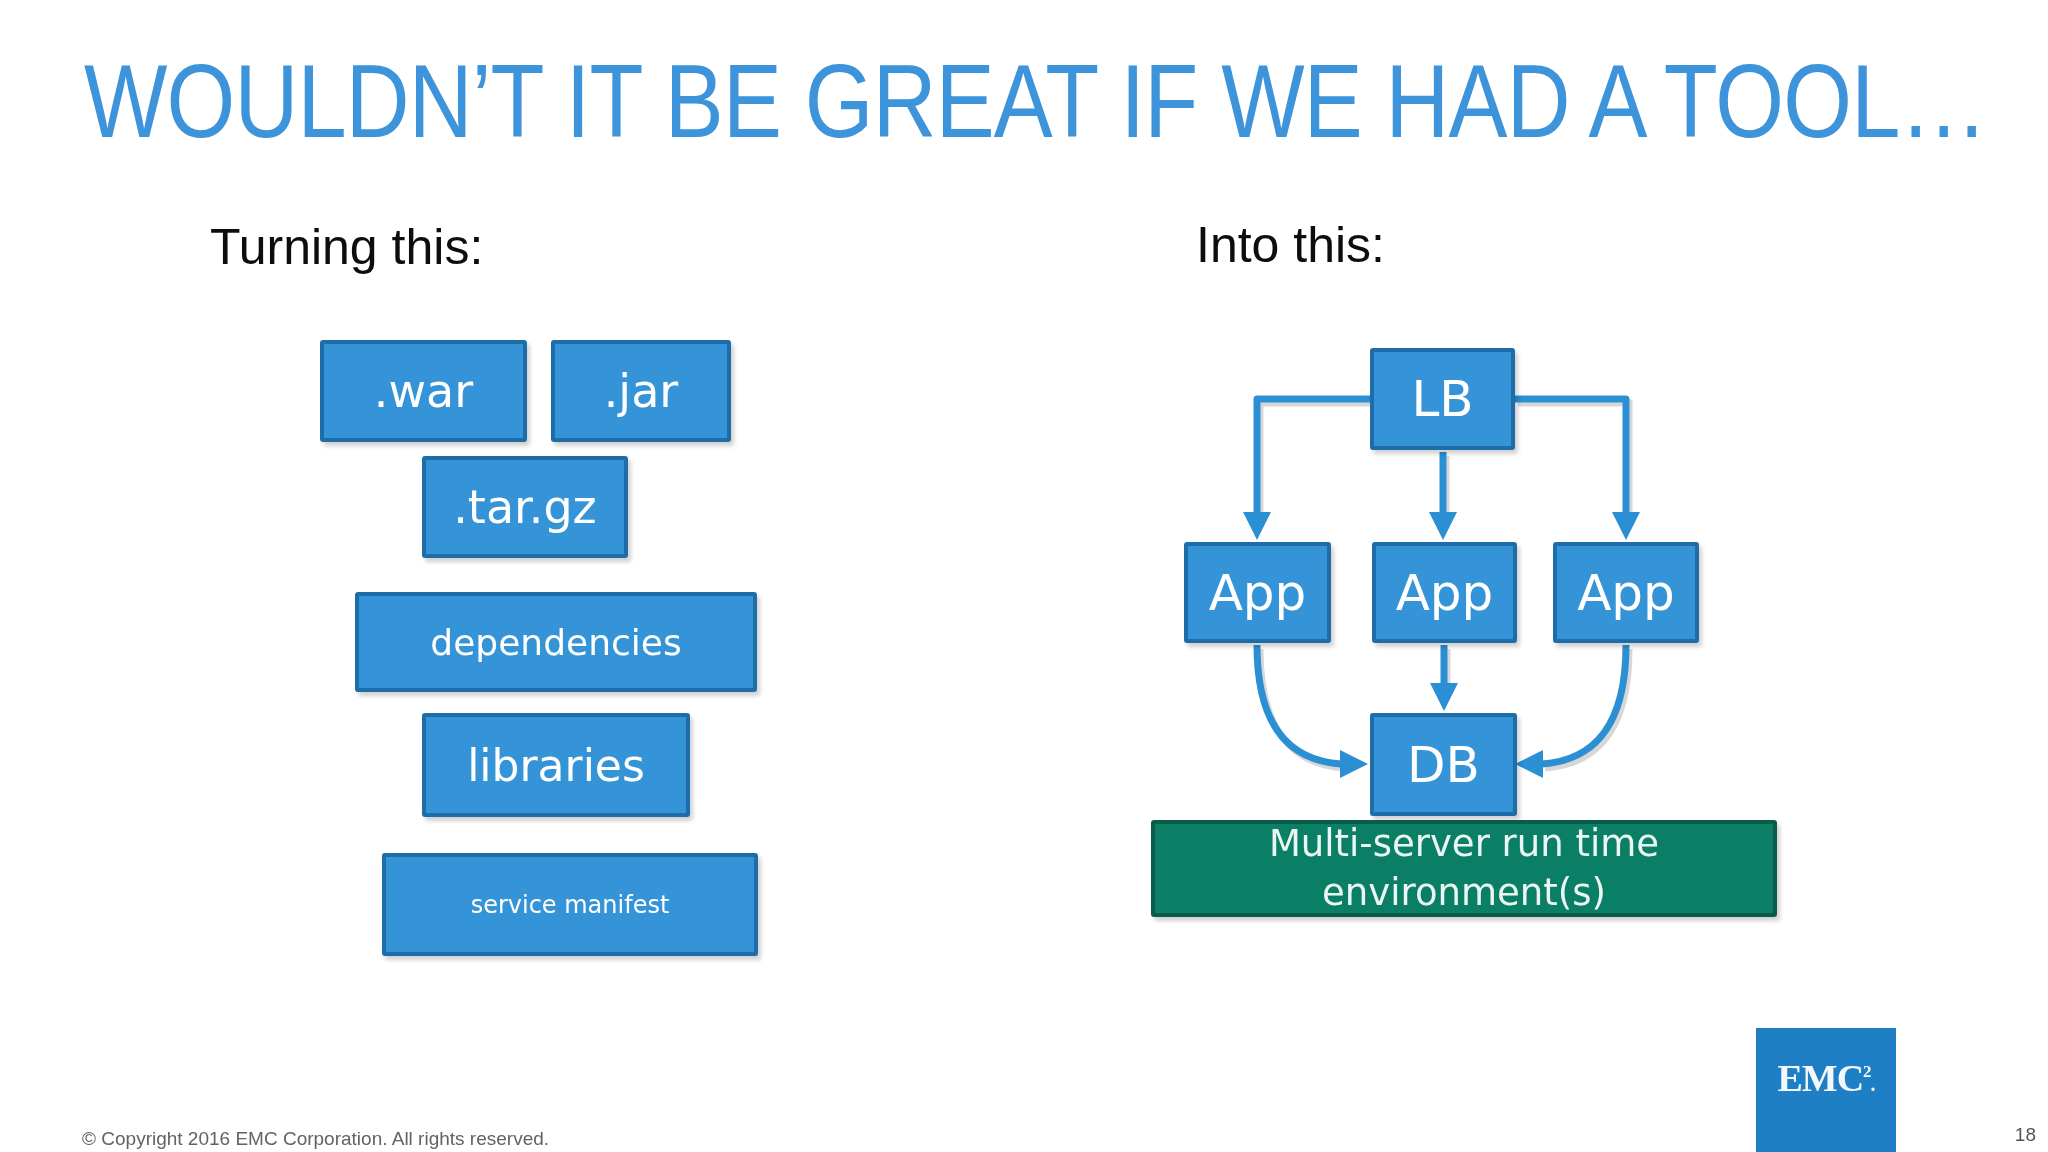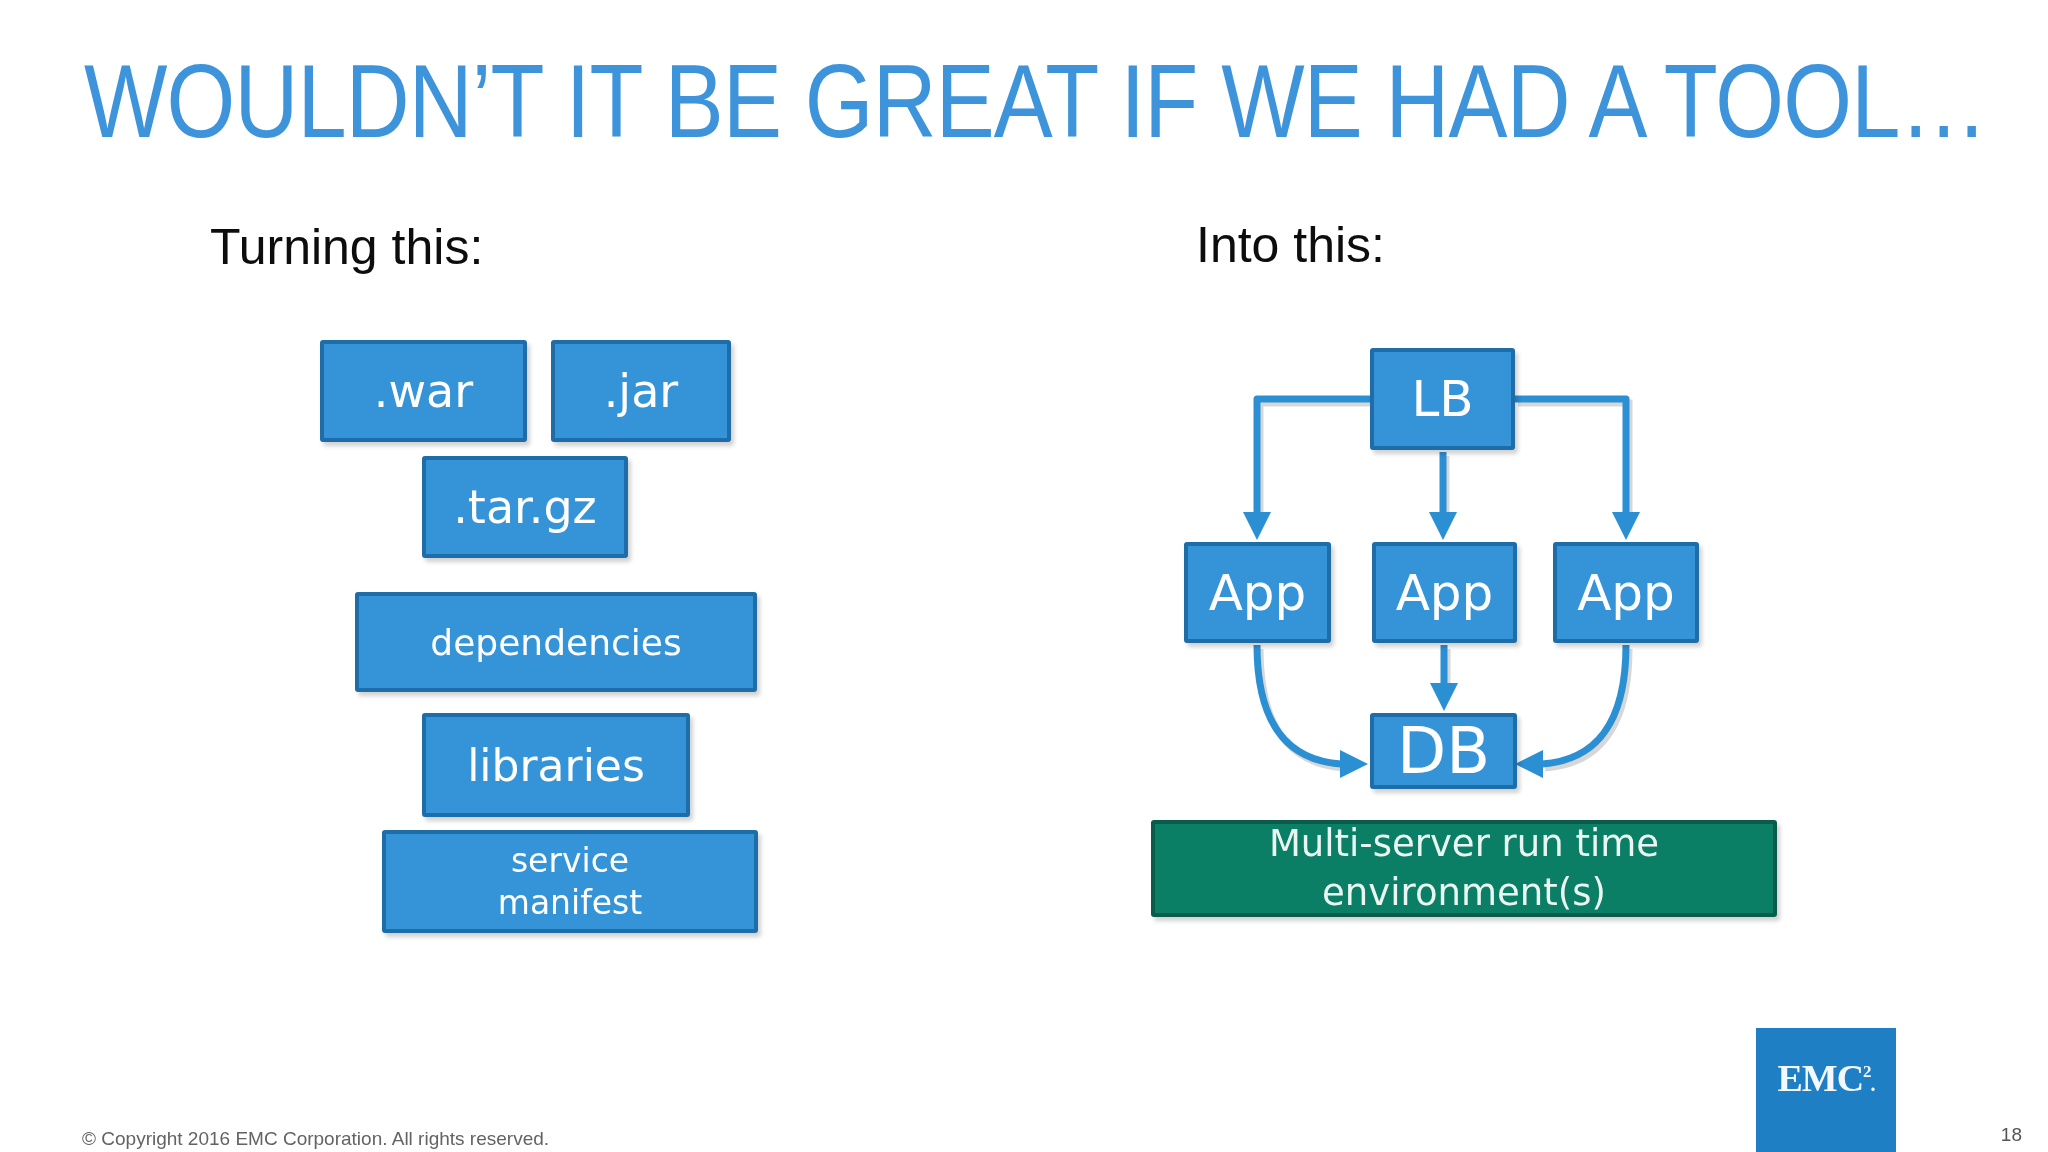--- a/index.html
+++ b/index.html
@@ -26,26 +26,26 @@
     background:#3494D7;border:4px solid #1E6DA9;border-radius:3px;
     color:#ffffff;display:flex;align-items:center;justify-content:center;
     text-align:center;font-family:"DejaVu Sans",sans-serif;
     box-shadow:3px 4px 4px rgba(0,0,0,0.18);
   }
   .b-war {left:320px;top:340px;width:207px;height:102px;font-size:46px;}
   .b-jar {left:551px;top:340px;width:180px;height:102px;font-size:46px;}
   .b-targz{left:422px;top:456px;width:206px;height:102px;font-size:46px;}
   .b-deps{left:355px;top:592px;width:402px;height:100px;font-size:36px;}
   .b-libs{left:422px;top:713px;width:268px;height:104px;font-size:44px;}
-  .b-svc {left:382px;top:830px;width:376px;height:103px;font-size:33px;line-height:1.25;padding:0 80px;}
+  .b-svc {left:382px;top:853px;width:376px;height:103px;font-size:24px;line-height:1.25;padding:0 80px;}
   .b-lb  {left:1370px;top:348px;width:145px;height:102px;font-size:50px;}
   .b-app1{left:1184px;top:542px;width:147px;height:101px;font-size:50px;}
   .b-app2{left:1372px;top:542px;width:145px;height:101px;font-size:50px;}
   .b-app3{left:1553px;top:542px;width:146px;height:101px;font-size:50px;}
-  .b-db  {left:1370px;top:713px;width:147px;height:76px;font-size:64px;}
+  .b-db  {left:1370px;top:713px;width:147px;height:103px;font-size:50px;}
   
   .result{
     position:absolute;left:1151px;top:820px;width:626px;height:97px;
     box-sizing:border-box;background:#0B7E66;border:4px solid #0A5C4A;border-radius:3px;
     color:#EAF6F1;display:flex;align-items:center;justify-content:center;text-align:center;
     font-family:"DejaVu Sans",sans-serif;font-size:37px;line-height:1.3;padding:0 40px;
     box-shadow:3px 4px 4px rgba(0,0,0,0.18);
   }
   
   .connectors{position:absolute;left:0;top:0;width:2048px;height:1152px;}
@@ -56,21 +56,21 @@
   .emc-logo{
     position:absolute;left:1756px;top:1028px;width:140px;height:124px;
     background:#1F7FC5;color:#F3F8FC;text-align:center;
     font-family:"Liberation Serif",serif;font-weight:700;
   }
   .emc-line{display:inline-block;margin-top:28px;font-size:38px;letter-spacing:-1px;white-space:nowrap;}
   .emc-line sup{font-size:17px;vertical-align:super;}
   .emc-dot{font-size:20px;}
   
   .copyright{position:absolute;left:82px;top:1128px;font-size:19px;color:#636363;white-space:nowrap;}
-  .page-number{position:absolute;right:26px;top:1124px;font-size:19px;color:#555555;text-align:right;}
+  .page-number{position:absolute;right:12px;top:1124px;font-size:19px;color:#555555;text-align:right;}
 </style>
 </head>
 <body>
 
 <div class="slide">
 
   <h1 class="title">WOULDN’T IT BE GREAT IF WE HAD A TOOL…</h1>
 
   <div class="sec-label left">Turning this:</div>
   <div class="sec-label right">Into this:</div>

